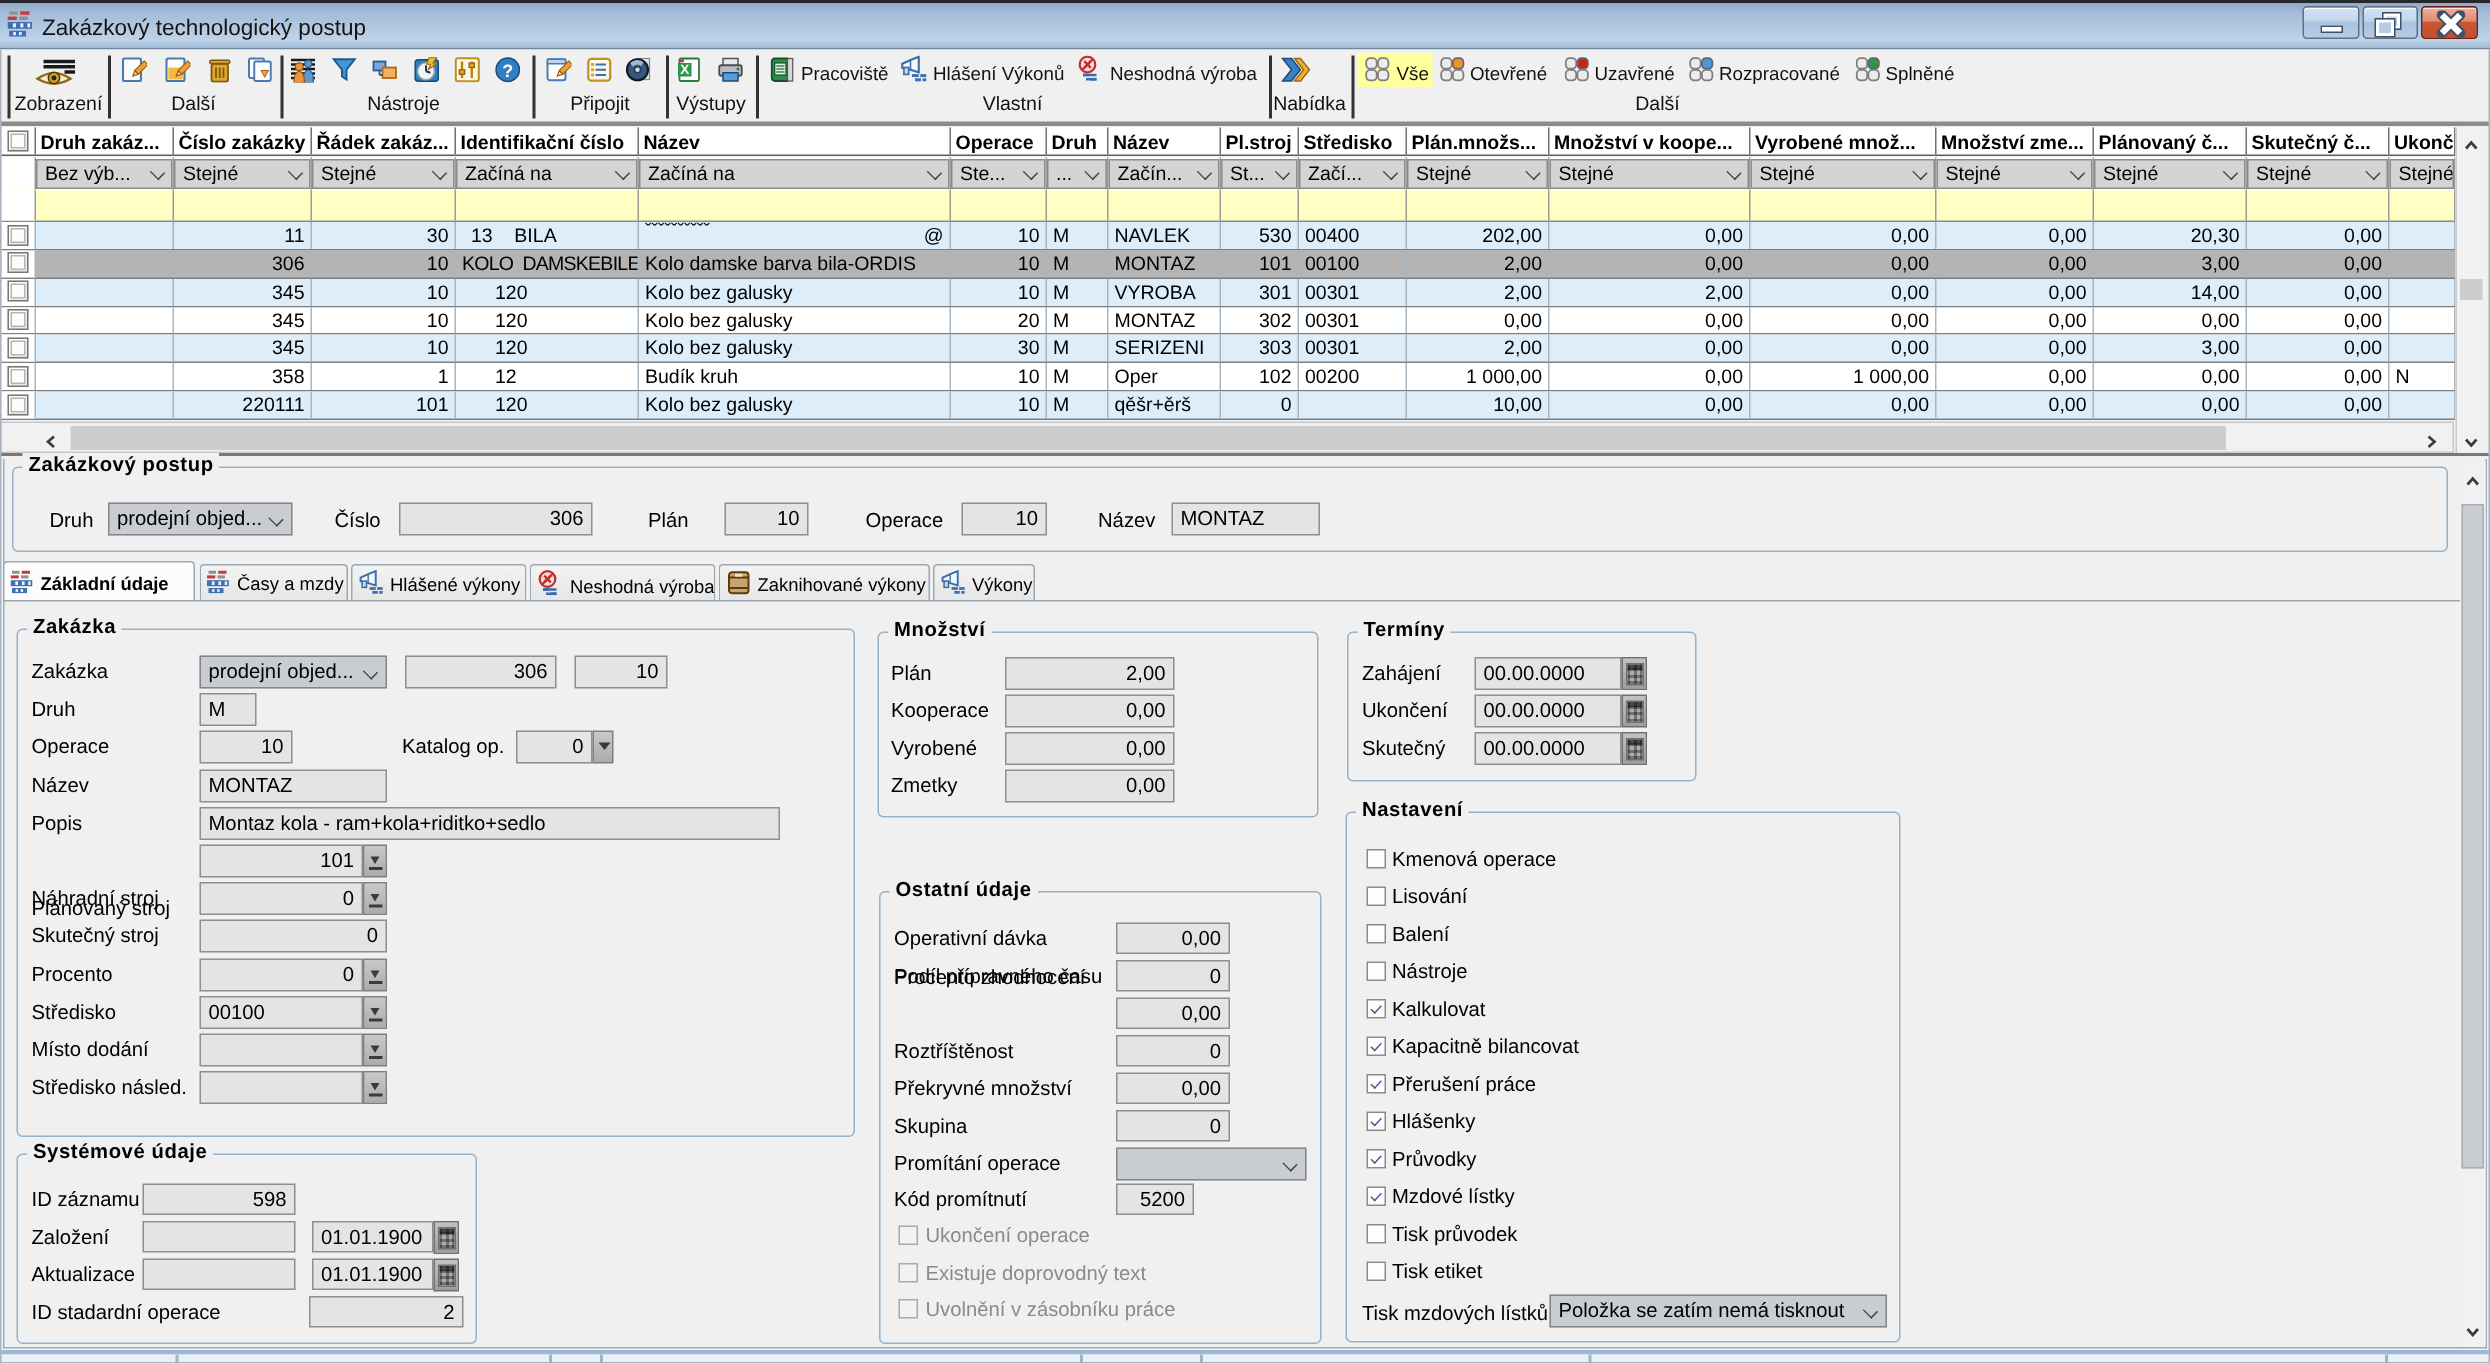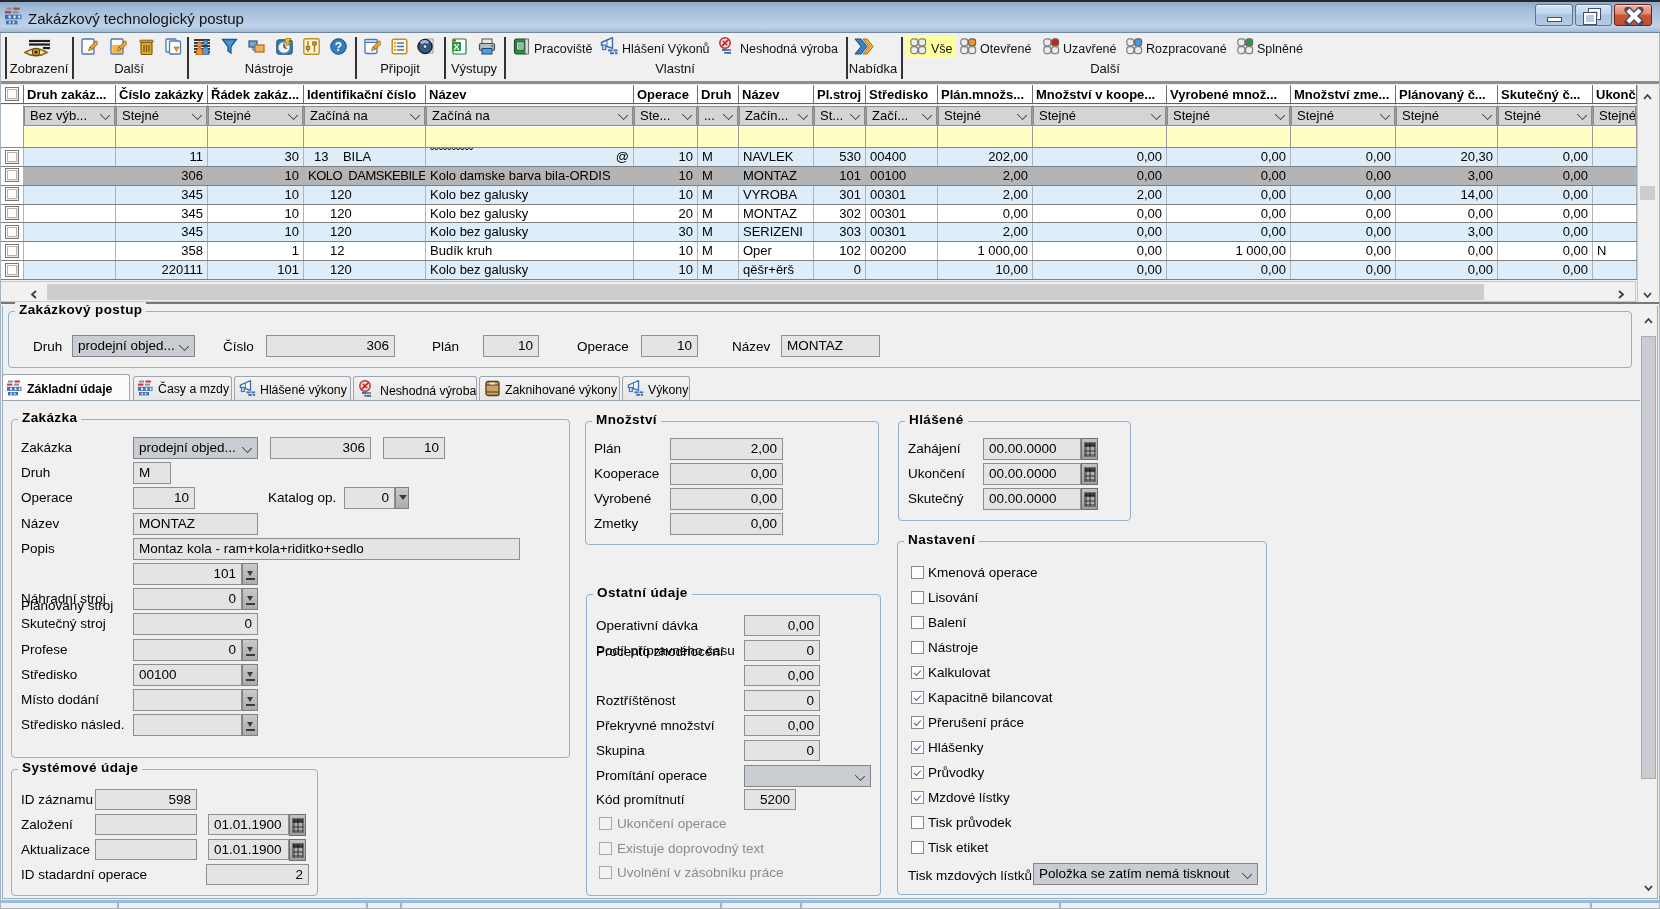--- a/index.html
+++ b/index.html
@@ -668,21 +668,21 @@
 <div class="lbl abs" style="left:21px;top:541px">Popis</div>
 <div class="fld" style="left:133px;top:538px;width:387px;height:22px">Montaz kola - ram+kola+riditko+sedlo</div>
 <div class="lbl abs" style="left:21px;top:598px">Plánovaný stroj</div>
 <div class="fld num" style="left:133px;top:563px;width:109px;height:22px">101</div>
 <div class="sbtn dbtn" style="left:242px;top:563px"></div>
 <div class="lbl abs" style="left:21px;top:591px">Náhradní stroj</div>
 <div class="fld num" style="left:133px;top:588px;width:109px;height:22px">0</div>
 <div class="sbtn dbtn" style="left:242px;top:588px"></div>
 <div class="lbl abs" style="left:21px;top:616px">Skutečný stroj</div>
 <div class="fld num" style="left:133px;top:613px;width:125px;height:22px">0</div>
-<div class="lbl abs" style="left:21px;top:642px">Profese</div>
+<div class="lbl abs" style="left:21px;top:642px">Procento</div>
 <div class="fld num" style="left:133px;top:639px;width:109px;height:22px">0</div>
 <div class="sbtn dbtn" style="left:242px;top:639px"></div>
 <div class="lbl abs" style="left:21px;top:667px">Středisko</div>
 <div class="fld" style="left:133px;top:664px;width:109px;height:22px">00100</div>
 <div class="sbtn dbtn" style="left:242px;top:664px"></div>
 <div class="lbl abs" style="left:21px;top:692px">Místo dodání</div>
 <div class="fld" style="left:133px;top:689px;width:109px;height:22px"></div>
 <div class="sbtn dbtn" style="left:242px;top:689px"></div>
 <div class="lbl abs" style="left:21px;top:717px">Středisko násled.</div>
 <div class="fld" style="left:133px;top:714px;width:109px;height:22px"></div>
@@ -731,21 +731,21 @@
   </div>
 <div class="lbl abs" style="left:596px;top:792px">Kód promítnutí</div>
 <div class="fld num" style="left:744px;top:789px;width:52px;height:21px">5200</div>
 <div class="ckb dis" style="left:599px;top:817.0px"></div>
 <div class="lbl dislbl abs" style="left:617px;top:816px">Ukončení operace</div>
 <div class="ckb dis" style="left:599px;top:841.7px"></div>
 <div class="lbl dislbl abs" style="left:617px;top:841px">Existuje doprovodný text</div>
 <div class="ckb dis" style="left:599px;top:866.4px"></div>
 <div class="lbl dislbl abs" style="left:617px;top:865px">Uvolnění v zásobníku práce</div>
 <div class="groupbox" style="left:898px;top:421px;width:233px;height:100px"></div>
-<div class="gtitle" style="left:905px;top:412px">Hlášené</div>
+<div class="gtitle" style="left:905px;top:412px">Termíny</div>
 <div class="lbl abs" style="left:908px;top:441px">Zahájení</div>
 <div class="fld" style="left:983px;top:438px;width:98px;height:22px">00.00.0000</div>
 <div class="calbtn" style="left:1081px;top:438px"></div>
 <div class="lbl abs" style="left:908px;top:466px">Ukončení</div>
 <div class="fld" style="left:983px;top:463px;width:98px;height:22px">00.00.0000</div>
 <div class="calbtn" style="left:1081px;top:463px"></div>
 <div class="lbl abs" style="left:908px;top:491px">Skutečný</div>
 <div class="fld" style="left:983px;top:488px;width:98px;height:22px">00.00.0000</div>
 <div class="calbtn" style="left:1081px;top:488px"></div>
 <div class="groupbox" style="left:897px;top:541px;width:370px;height:354px"></div>

